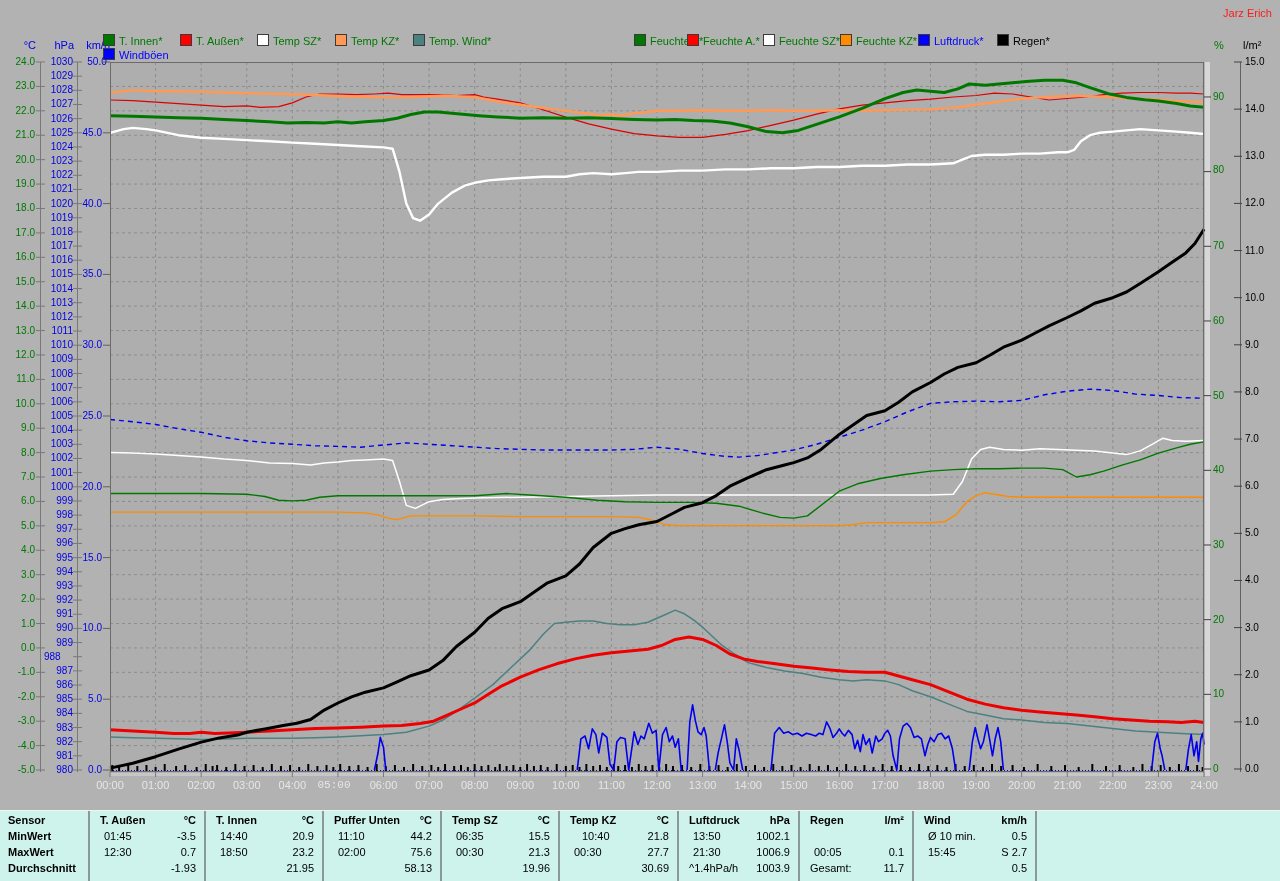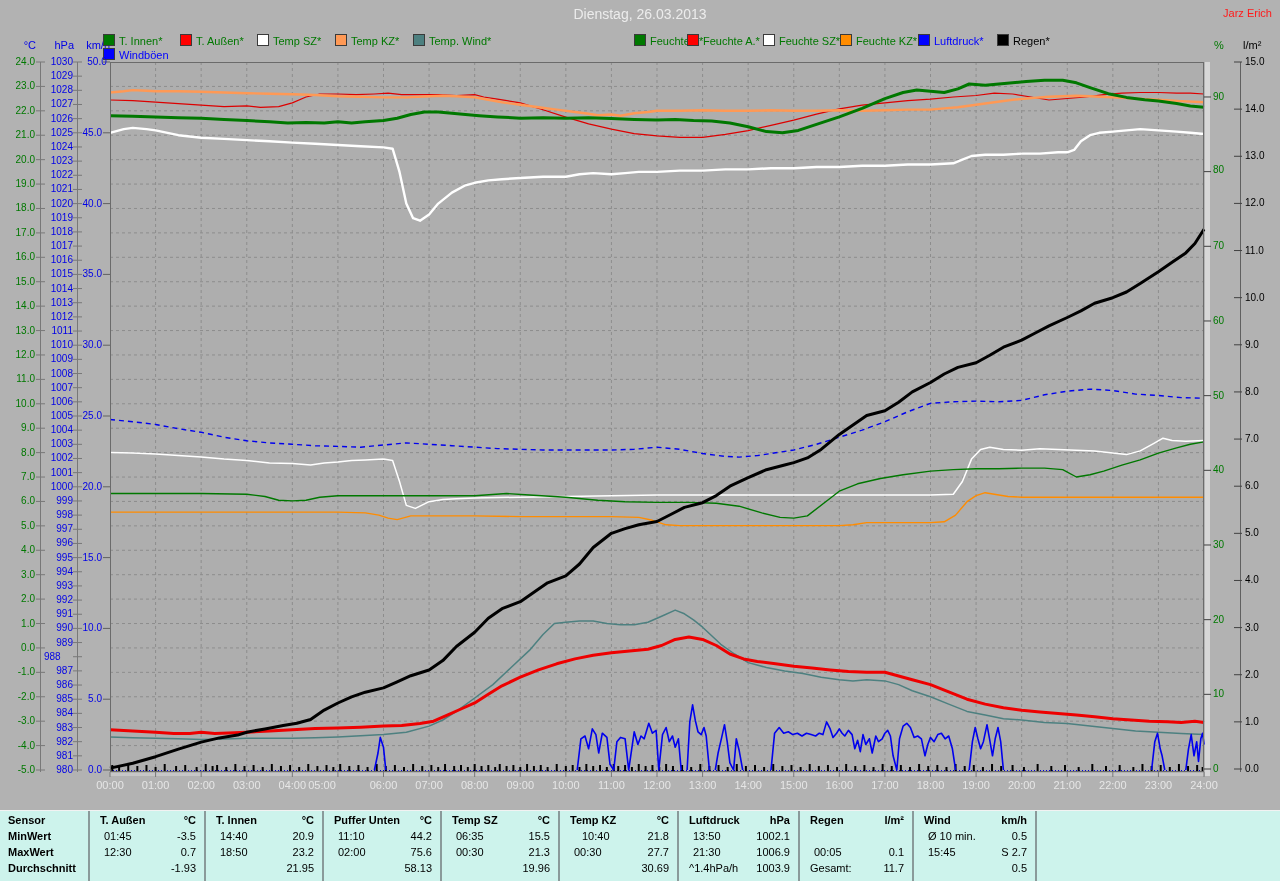--- a/index.html
+++ b/index.html
@@ -22,21 +22,20 @@
   #bottom-table{position:absolute;left:0;top:810px;width:1280px;height:71px;background:#cdf3ec;border-top:1px solid #f2f2f2;font-size:11px;color:#000;}
   .tcol{position:absolute;top:0;height:71px;}
   .tsep{border-left:2px solid #8a9a9a;}
   .tcell{position:absolute;white-space:nowrap;}
   .tb{font-weight:bold;}
 </style>
 </head>
 <body>
 
 <div id="page">
-  <div id="title">Dienstag, 26.03.2013</div>
   <div id="author">Jarz Erich</div>
 
   <div class="axhead" id="ah-c">°C</div>
   <div class="axhead" id="ah-h">hPa</div>
   <div class="axhead" id="ah-k">km/h</div>
   <div class="axhead" id="ah-p">%</div>
   <div class="axhead" id="ah-l">l/m²</div>
 
   <div id="legend">
       <div class="legend-item" style="left: 103px; top: 31px;"><span class="sw" style="background: rgb(0, 120, 0);"></span><span class="lb" style="color: rgb(0, 120, 0);">T. Innen*</span></div>
@@ -512,21 +511,21 @@
       <div class="ylab" style="left: 1245px; top: 574.467px; color: rgb(0, 0, 0);">4.0</div>
       <div class="ylab" style="left: 1245px; top: 621.6px; color: rgb(0, 0, 0);">3.0</div>
       <div class="ylab" style="left: 1245px; top: 668.733px; color: rgb(0, 0, 0);">2.0</div>
       <div class="ylab" style="left: 1245px; top: 715.867px; color: rgb(0, 0, 0);">1.0</div>
       <div class="ylab" style="left: 1245px; top: 763px; color: rgb(0, 0, 0);">0.0</div>
       <div class="xlab" style="left: 88px; top: 779px;">00:00</div>
       <div class="xlab" style="left: 133.583px; top: 779px;">01:00</div>
       <div class="xlab" style="left: 179.167px; top: 779px;">02:00</div>
       <div class="xlab" style="left: 224.75px; top: 779px;">03:00</div>
       <div class="xlab" style="left: 270.333px; top: 779px;">04:00</div>
-      <div class="xlab" style="left: 300px; top: 779px;">05:00</div>
+      <div class="xlab" style="left: 312px; top: 779px; font-family: Liberation Mono, monospace;">05:00</div>
       <div class="xlab" style="left: 361.5px; top: 779px;">06:00</div>
       <div class="xlab" style="left: 407.083px; top: 779px;">07:00</div>
       <div class="xlab" style="left: 452.667px; top: 779px;">08:00</div>
       <div class="xlab" style="left: 498.25px; top: 779px;">09:00</div>
       <div class="xlab" style="left: 543.833px; top: 779px;">10:00</div>
       <div class="xlab" style="left: 589.417px; top: 779px;">11:00</div>
       <div class="xlab" style="left: 635px; top: 779px;">12:00</div>
       <div class="xlab" style="left: 680.583px; top: 779px;">13:00</div>
       <div class="xlab" style="left: 726.167px; top: 779px;">14:00</div>
       <div class="xlab" style="left: 771.75px; top: 779px;">15:00</div>

